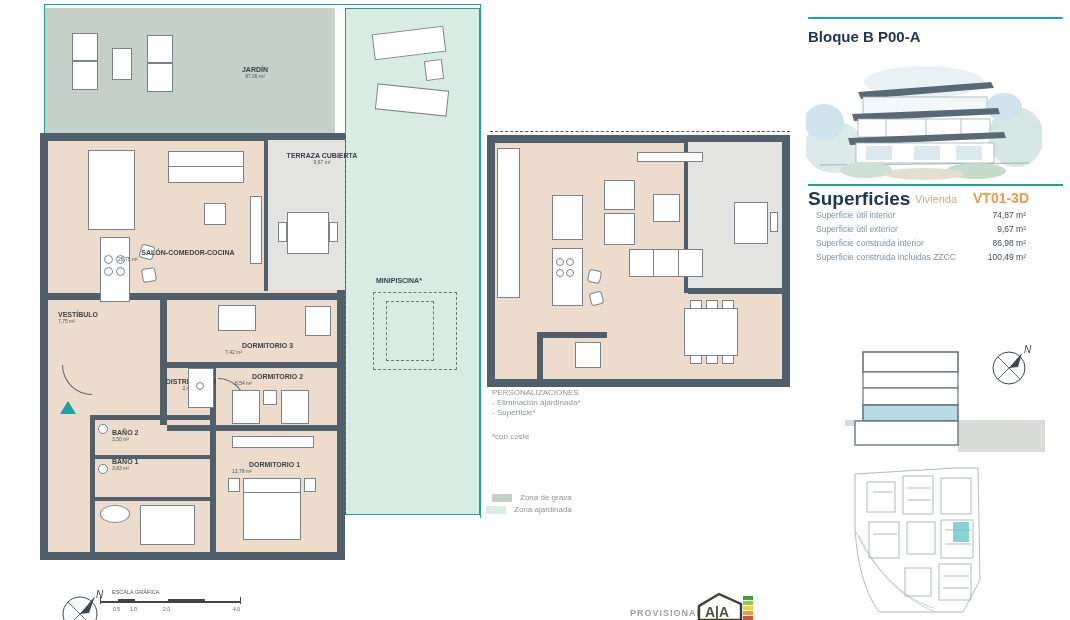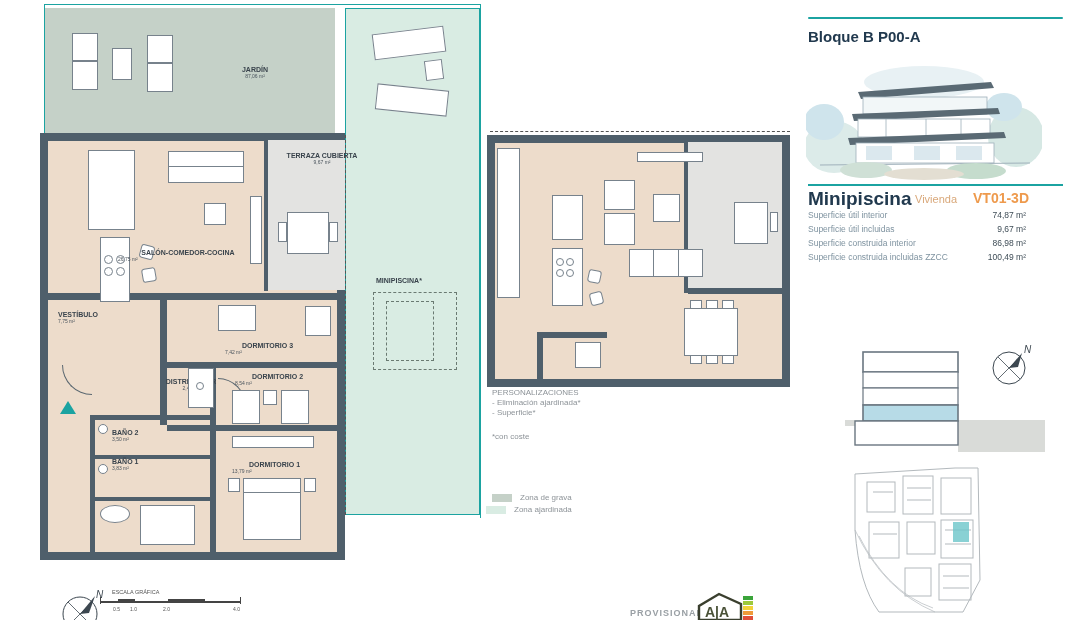--- a/index.html
+++ b/index.html
@@ -21,21 +21,21 @@
   .dashv{position:absolute;border-left:1px dashed #555;}
   .dashbox{position:absolute;border:1px dashed #6a7a72;}
   .tealline{position:absolute;background:#1ba3a1;}
   .arc{position:absolute;border:1px solid #5a6770;box-sizing:border-box;}
   
   .panel-title{position:absolute;color:#21394e;font-weight:bold;font-size:15px;}
   .sup-head{position:absolute;color:#21394e;font-weight:bold;font-size:19px;}
   .sup-sub{position:absolute;color:#d9a87a;font-size:11px;}
   .sup-code{position:absolute;color:#ee9a4d;font-weight:bold;font-size:14px;}
   .sup-row{position:absolute;left:808px;width:218px;height:14px;font-size:8.5px;}
-  .sup-label{position:absolute;left:0;color:#7f93a0;text-align:right;}
+  .sup-label{position:absolute;left:8px;color:#7f93a0;text-align:right;}
   .sup-value{position:absolute;right:0;color:#3f4d57;text-align:right;}
   
   .pers{position:absolute;color:#8d9398;font-size:8px;line-height:1.25;}
   .legend-row{position:absolute;height:10px;font-size:8px;color:#8d9398;}
   .legend-sw{position:absolute;width:20px;height:8px;}
   .scale-title{position:absolute;font-size:5.5px;color:#555;}
   .scale-tick-lbl{position:absolute;font-size:5px;color:#555;}
   .ent-tri{position:absolute;width:0;height:0;border-left:8px solid transparent;border-right:8px solid transparent;border-bottom:13px solid #1ba3a1;}
 </style>
 </head>
@@ -240,30 +240,30 @@
     <rect x="60" y="94" width="26" height="14" fill="#dbe8ee"></rect>
     <rect x="108" y="94" width="26" height="14" fill="#dbe8ee"></rect>
     <rect x="150" y="94" width="26" height="14" fill="#dbe8ee"></rect>
     <line x1="14" y1="113" x2="224" y2="111" stroke="#9fb0ba" stroke-width="1"></line>
     <ellipse cx="60" cy="118" rx="26" ry="8" fill="#cfe0d6"></ellipse>
     <ellipse cx="170" cy="119" rx="30" ry="8" fill="#c5dccd"></ellipse>
     <ellipse cx="118" cy="122" rx="40" ry="6" fill="#e3ded2"></ellipse>
   </svg>
 
   <div class="tealline" style="left:808px;top:184px;width:255px;height:2px"></div>
-  <div class="sup-head" style="left:808px;top:188px">Minipiscina</div>
+  <div class="sup-head" style="left:808px;top:188px">Superficies</div>
   <div class="sup-sub" style="left:915px;top:193px">Vivienda</div>
   <div class="sup-code" style="left:973px;top:190px">VT01-3D</div>
 
   <div class="sup-row" style="top:210px">
     <span class="sup-label">Superficie útil interior</span>
     <span class="sup-value">74,87 m²</span>
   </div>
   <div class="sup-row" style="top:224px">
-    <span class="sup-label">Superficie útil incluidas</span>
+    <span class="sup-label">Superficie útil exterior</span>
     <span class="sup-value">9,67 m²</span>
   </div>
   <div class="sup-row" style="top:238px">
     <span class="sup-label">Superficie construida interior</span>
     <span class="sup-value">86,98 m²</span>
   </div>
   <div class="sup-row" style="top:252px">
     <span class="sup-label">Superficie construida incluidas ZZCC</span>
     <span class="sup-value">100,49 m²</span>
   </div>

